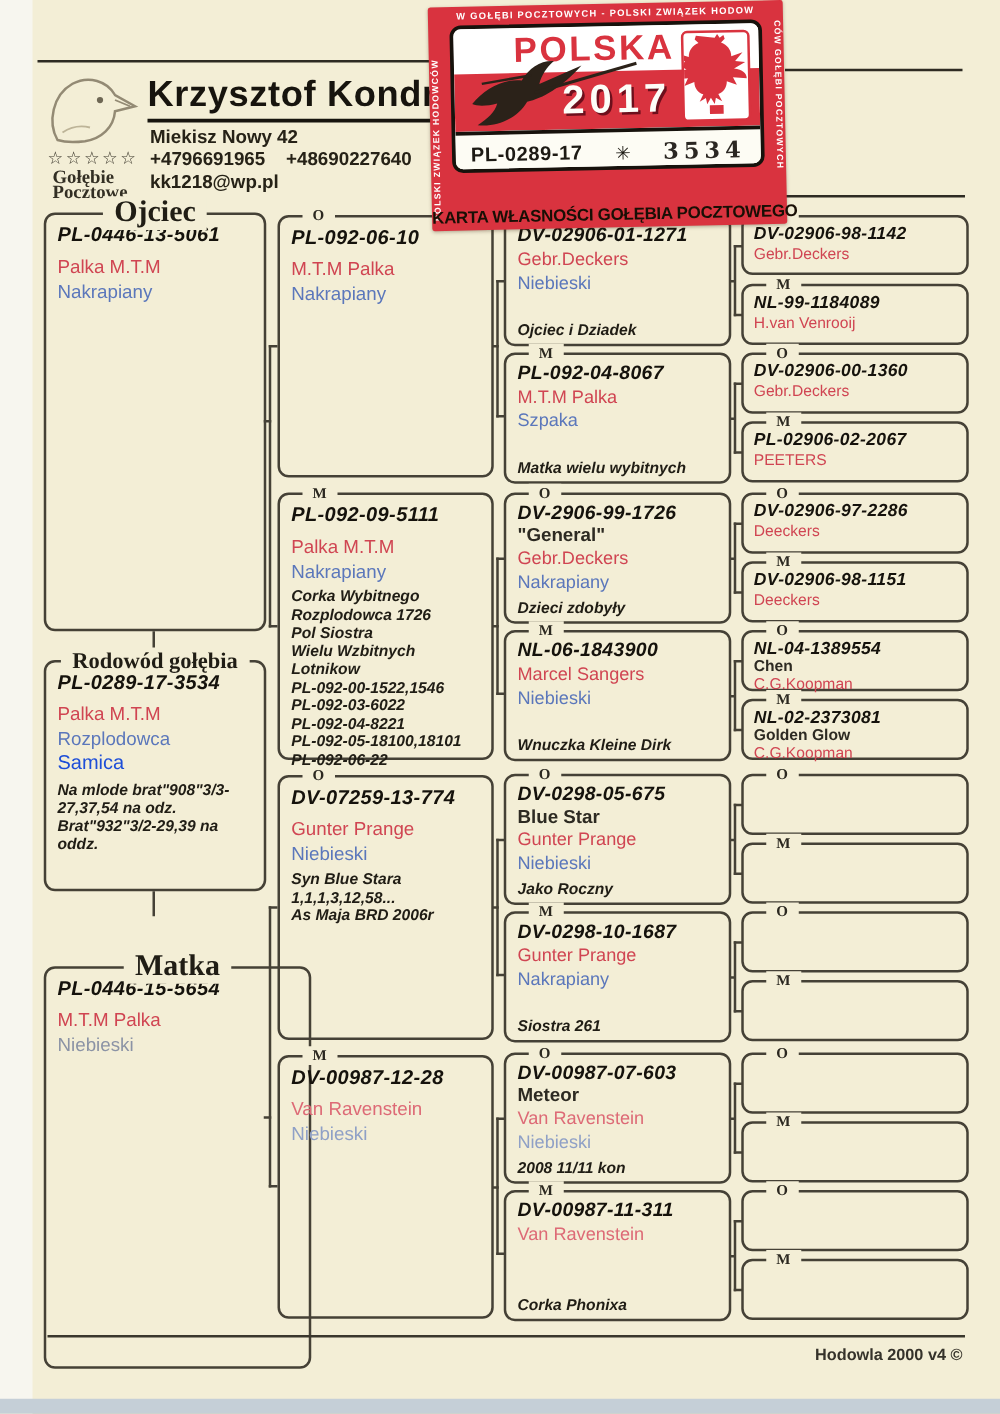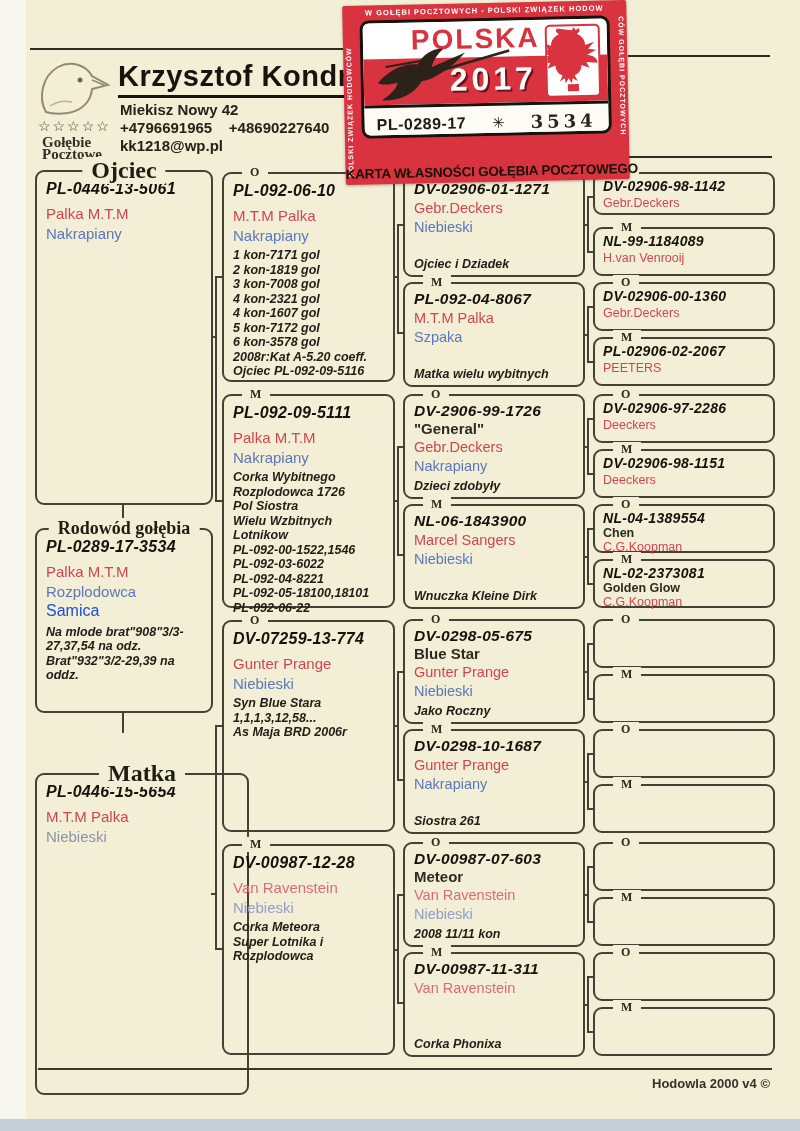--- a/index.html
+++ b/index.html
@@ -149,29 +149,20 @@
     <div class="ring">PL-0446-15-5654</div>
     <div class="fancier">M.T.M Palka</div>
     <div class="colorline" style="color:#8b93a5;">Niebieski</div>
   </div>
 
   <div class="pbox g2" style="left:222px;top:172px;width:173px;height:210px;">
     <span class="tag">O</span>
     <div class="ring">PL-092-06-10</div>
     <div class="fancier">M.T.M Palka</div>
     <div class="colorline">Nakrapiany</div>
-    <div class="notes">1 kon-7171 gol
-2 kon-1819 gol
-3 kon-7008 gol
-4 kon-2321 gol
-4 kon-1607 gol
-5 kon-7172 gol
-6 kon-3578 gol
-2008r:Kat A-5.20 coeff.
-Ojciec PL-092-09-5116</div>
   </div>
   <div class="pbox g2" style="left:222px;top:394px;width:173px;height:214px;">
     <span class="tag">M</span>
     <div class="ring">PL-092-09-5111</div>
     <div class="fancier">Palka M.T.M</div>
     <div class="colorline">Nakrapiany</div>
     <div class="notes">Corka Wybitnego
 Rozplodowca 1726
 Pol Siostra
 Wielu Wzbitnych Lotnikow
@@ -188,22 +179,20 @@
     <div class="colorline">Niebieski</div>
     <div class="notes">Syn Blue Stara
 1,1,1,3,12,58...
 As Maja BRD 2006r</div>
   </div>
   <div class="pbox g2" style="left:222px;top:844px;width:173px;height:211px;">
     <span class="tag">M</span>
     <div class="ring">DV-00987-12-28</div>
     <div class="fancier" style="color:#dd6a76;">Van Ravenstein</div>
     <div class="colorline" style="color:#8fa0c6;">Niebieski</div>
-    <div class="notes">Corka Meteora
-Super Lotnika i Rozplodowca</div>
   </div>
 
   <div class="pbox g3" style="left:403px;top:172px;width:182px;height:105px;">
     <span class="tag">O</span>
     <div class="ring">DV-02906-01-1271</div>
     <div class="name"></div>
     <div class="fancier">Gebr.Deckers</div>
     <div class="colorline">Niebieski</div>
     <div class="notes">Ojciec i Dziadek</div>
   </div>
@@ -257,21 +246,21 @@
   </div>
   <div class="pbox g3" style="left:403px;top:952px;width:182px;height:105px;">
     <span class="tag">M</span>
     <div class="ring">DV-00987-11-311</div>
     <div class="name"></div>
     <div class="fancier" style="color:#dd6a76;">Van Ravenstein</div>
     <div class="colorline"></div>
     <div class="notes">Corka Phonixa</div>
   </div>
 
-  <div class="pbox g4" style="left:593px;top:172px;width:182px;height:43px;">
+  <div class="pbox g4" style="left:593px;top:172px;width:182px;height:48px;">
     <span class="tag">O</span>
     <div class="ring">DV-02906-98-1142</div>
     <div class="fancier">Gebr.Deckers</div>
   </div>
   <div class="pbox g4" style="left:593px;top:227px;width:182px;height:49px;">
     <span class="tag">M</span>
     <div class="ring">NL-99-1184089</div>
     <div class="fancier">H.van Venrooij</div>
   </div>
   <div class="pbox g4" style="left:593px;top:282px;width:182px;height:49px;">

